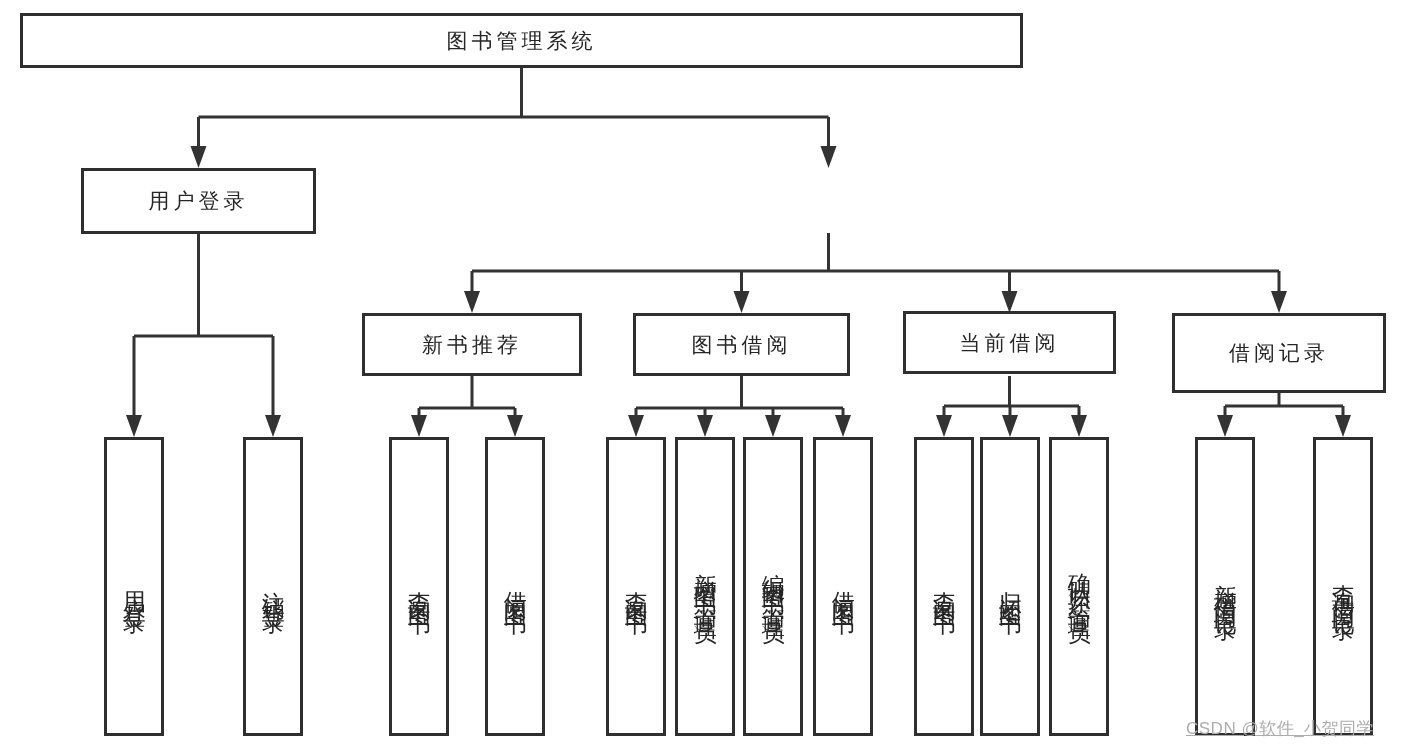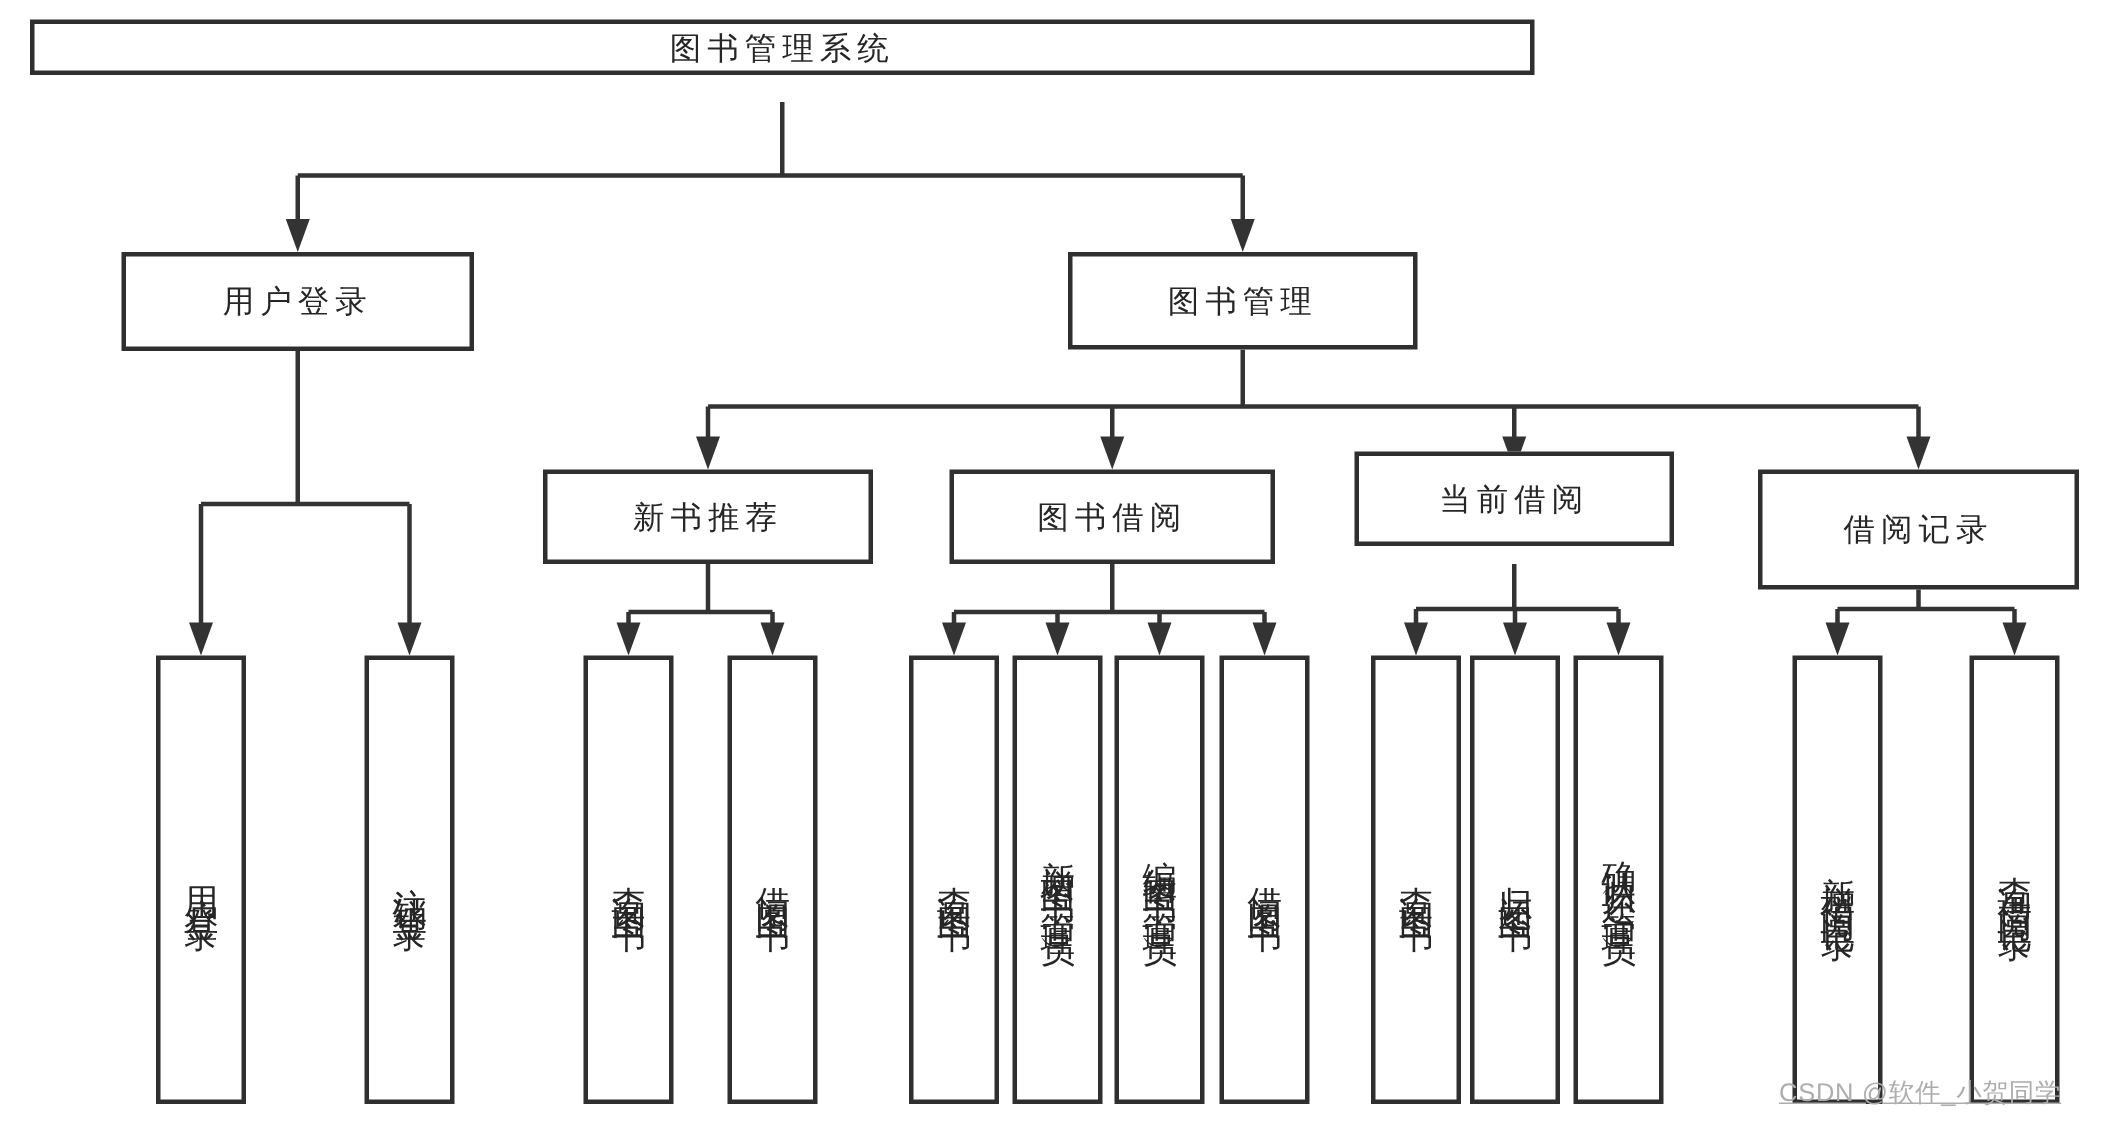--- a/index.html
+++ b/index.html
@@ -87,38 +87,35 @@
       <polygon points="773,437 765,415 781,415"></polygon>
       <polygon points="843,437 835,415 851,415"></polygon>
       <polygon points="944,437 936,415 952,415"></polygon>
       <polygon points="1010,437 1002,415 1018,415"></polygon>
       <polygon points="1079,437 1071,415 1087,415"></polygon>
       <polygon points="1225,437 1217,415 1233,415"></polygon>
       <polygon points="1343,437 1335,415 1351,415"></polygon>
     </g>
   </svg>
 
-  <div class="box" style="left:20px;top:13px;width:1003px;height:37px">
+  <div class="box" style="left:20px;top:13px;width:1003px;height:55px">
     <span class="h-label">图书管理系统</span>
   </div>
 
   <div class="box" style="left:81px;top:168px;width:235px;height:66px">
     <span class="h-label">用户登录</span>
-  </div>
-  <div class="box" style="left:712px;top:168px;width:233px;height:65px">
-    <span class="h-label">图书管理</span>
   </div>
 
   <div class="box" style="left:362px;top:313px;width:220px;height:63px">
     <span class="h-label">新书推荐</span>
   </div>
   <div class="box" style="left:633px;top:313px;width:217px;height:63px">
     <span class="h-label">图书借阅</span>
   </div>
-  <div class="box" style="left:903px;top:301px;width:213px;height:63px">
+  <div class="box" style="left:903px;top:311px;width:213px;height:63px">
     <span class="h-label">当前借阅</span>
   </div>
   <div class="box" style="left:1172px;top:313px;width:214px;height:80px">
     <span class="h-label">借阅记录</span>
   </div>
 
   <div class="box" style="left:104px;top:437px;width:60px;height:299px">
     <span class="v-label">用户登录</span>
   </div>
   <div class="box" style="left:243px;top:437px;width:60px;height:299px">

